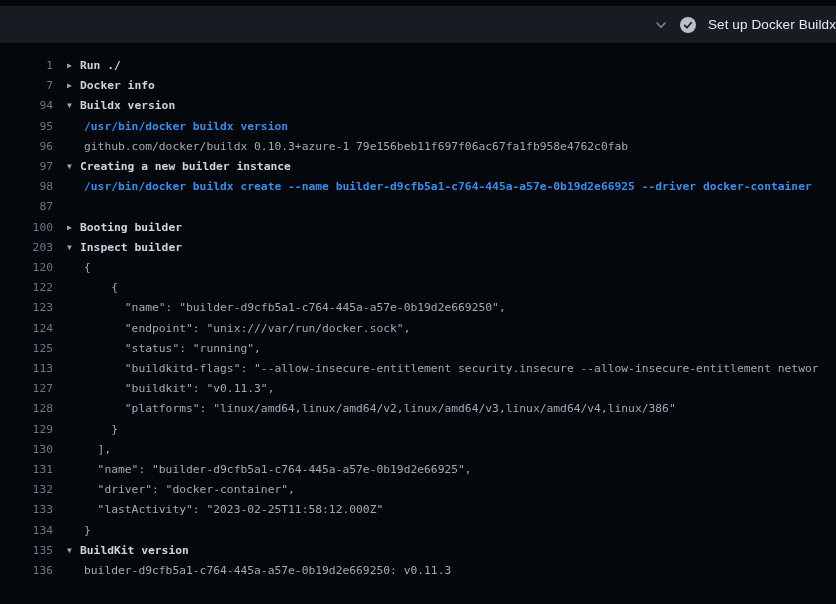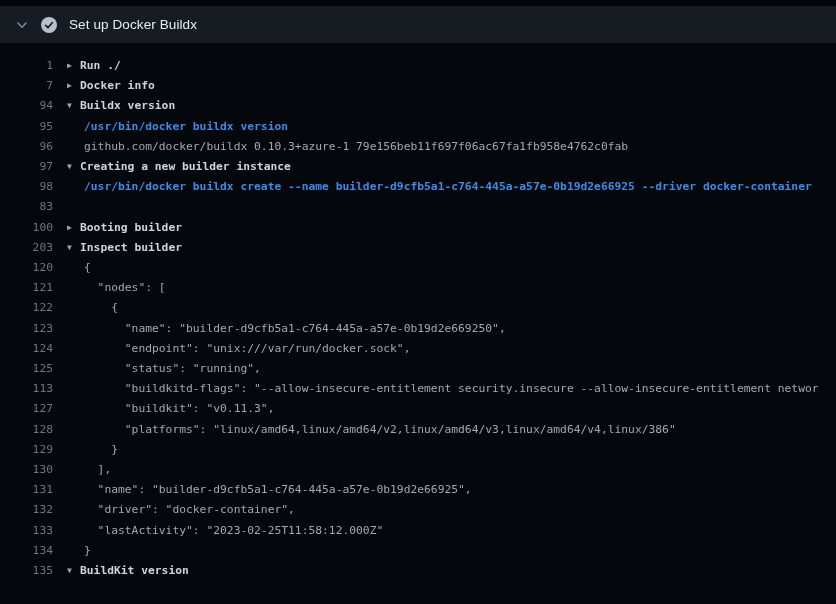--- a/index.html
+++ b/index.html
@@ -20,20 +20,21 @@
   body{background:var(--page-bg);font-family:"DejaVu Sans Mono","Liberation Mono",monospace;}
 
   .step-header{
     margin-top:6px;
     height:37px;
     background:var(--header-bg);
     display:flex;
     align-items:center;
     padding-left:16px;
     cursor:pointer;
+    justify-content:flex-end;
   }
   .icon-chevron{width:12px;height:12px;display:inline-flex;flex:0 0 12px;}
   .icon-check{width:16px;height:16px;display:inline-flex;flex:0 0 16px;margin-left:13px;}
   .step-title{
     margin-left:12px;
     font-family:"Liberation Sans","DejaVu Sans",sans-serif;
     font-size:13.5px;
     color:var(--header-title);
     letter-spacing:.1px;
     white-space:nowrap;
@@ -107,38 +108,34 @@
     <span class="txt">github.com/docker/buildx 0.10.3+azure-1 79e156beb11f697f06ac67fa1fb958e4762c0fab</span>
   </div><div class="row group">
     <span class="num">97</span>
     <span class="arrow">▼</span>
     <span class="txt">Creating a new builder instance</span>
   </div><div class="row command">
     <span class="num">98</span>
     
     <span class="txt">/usr/bin/docker buildx create --name builder-d9cfb5a1-c764-445a-a57e-0b19d2e66925 --driver docker-container</span>
   </div><div class="row output">
-    <span class="num">83</span>
+    <span class="num">87</span>
     
   </div><div class="row group">
     <span class="num">100</span>
     <span class="arrow">▶</span>
     <span class="txt">Booting builder</span>
   </div><div class="row group">
     <span class="num">203</span>
     <span class="arrow">▼</span>
     <span class="txt">Inspect builder</span>
   </div><div class="row output">
     <span class="num">120</span>
     
     <span class="txt">{</span>
-  </div><div class="row output">
-    <span class="num">121</span>
-    
-    <span class="txt">  "nodes": [</span>
   </div><div class="row output">
     <span class="num">122</span>
     
     <span class="txt">    {</span>
   </div><div class="row output">
     <span class="num">123</span>
     
     <span class="txt">      "name": "builder-d9cfb5a1-c764-445a-a57e-0b19d2e669250",</span>
   </div><div class="row output">
     <span class="num">124</span>
@@ -181,13 +178,17 @@
     
     <span class="txt">  "lastActivity": "2023-02-25T11:58:12.000Z"</span>
   </div><div class="row output">
     <span class="num">134</span>
     
     <span class="txt">}</span>
   </div><div class="row group">
     <span class="num">135</span>
     <span class="arrow">▼</span>
     <span class="txt">BuildKit version</span>
+  </div><div class="row output">
+    <span class="num">136</span>
+    
+    <span class="txt">builder-d9cfb5a1-c764-445a-a57e-0b19d2e669250: v0.11.3</span>
   </div></div>
 
 </body></html>

